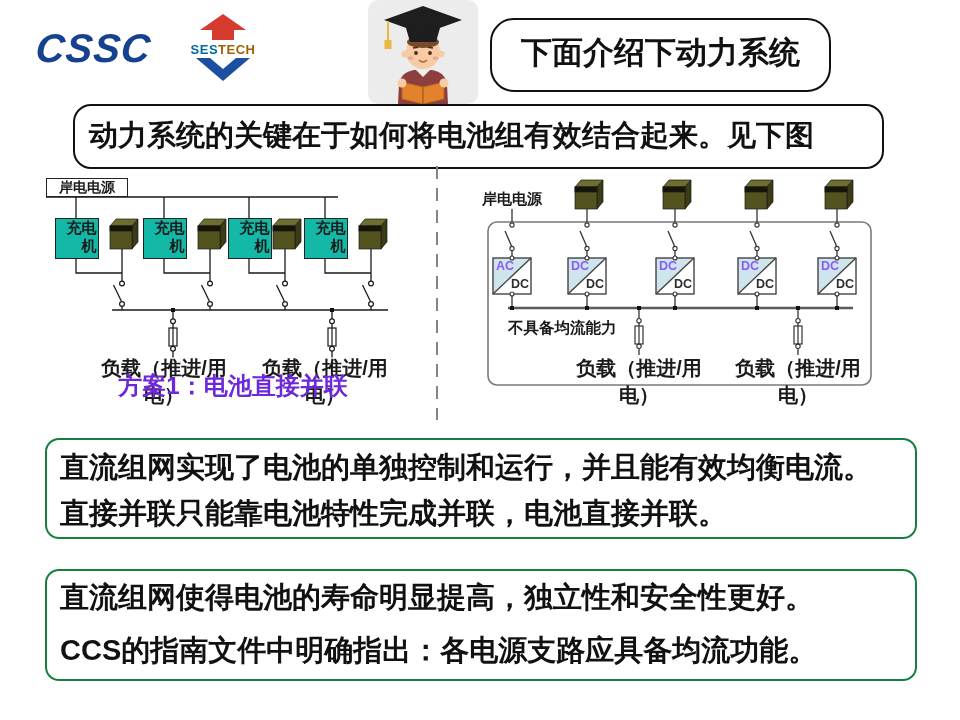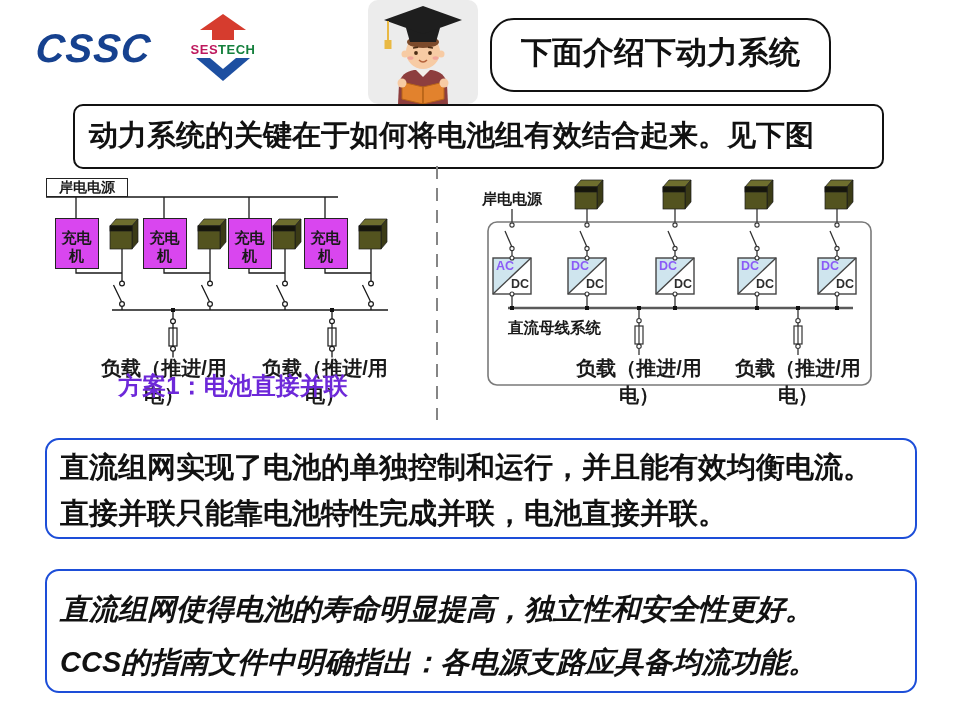--- a/index.html
+++ b/index.html
@@ -4,37 +4,37 @@
 <style>
   html,body{margin:0;padding:0;background:#fff;}
   #slide{position:relative;width:960px;height:720px;background:#fff;overflow:hidden;
          font-family:"Liberation Sans","DejaVu Sans",sans-serif;color:#111;}
   .abs{position:absolute;}
   
   .cssc{left:36px;top:26px;font-size:40px;font-weight:bold;font-style:italic;
         color:#16418f;letter-spacing:1px;transform:skewX(-6deg);}
   .sestech{left:183px;top:14px;width:80px;height:68px;}
   .sestech-text{left:0;right:0;top:28px;text-align:center;font-size:13px;font-weight:bold;letter-spacing:.5px;}
-  .ses{color:#be185d;} .tech{color:#15803d;}
+  .ses{color:#0369a1;} .tech{color:#a16207;}
   .student-bg{left:368px;top:0;width:110px;height:104px;background:#ececec;border-radius:10px;}
   .speech-box{left:490px;top:18px;width:337px;height:70px;border:2.5px solid #111;border-radius:24px;
               font-size:31px;font-weight:bold;text-align:center;line-height:66px;background:#fff;}
   
-  .title-banner{left:73px;top:104px;width:793px;height:61px;border:2px solid #111;border-radius:10px;
+  .title-banner{left:73px;top:104px;width:793px;height:61px;border:2px solid #111;border-radius:18px;
                 font-size:29px;font-weight:bold;line-height:58px;padding-left:14px;background:#fff;white-space:nowrap;}
-  .note-box{left:45px;width:842px;border:2px solid #1d4ed8;border-radius:14px;background:#fff;
+  .note-box{left:45px;width:842px;border:2px solid #15803d;border-radius:14px;background:#fff;
             padding:4px 13px 0 13px;font-size:29px;font-weight:bold;white-space:nowrap;}
   #note1{top:438px;height:93px;line-height:46px;}
-  #note2{top:569px;height:108px;line-height:53px;padding-top:12px;font-style:italic;}
+  #note2{top:569px;height:108px;line-height:53px;padding-top:0;}
   
   .dlabel{font-weight:bold;color:#1a1a1a;}
   .shore-box{left:46px;top:178px;width:80px;height:17px;border:1.3px solid #222;background:#fff;
              font-size:14px;line-height:17px;text-align:center;}
-  .charger{top:218px;width:40px;height:39px;border:1.4px solid #222;background:#d946ef;
-           font-size:15px;line-height:18px;text-align:center;padding:10px 1px 0 1px;word-break:break-all;}
+  .charger{top:218px;width:40px;height:39px;border:1.4px solid #222;background:#14b8a6;
+           font-size:15px;line-height:18px;text-align:right;padding:0 1px 0 1px;word-break:break-all;}
   .loadlbl{top:355px;width:160px;text-align:center;font-size:20px;}
   .caption{top:370px;text-align:center;font-size:24px;color:#6d28d9;font-weight:bold;white-space:nowrap;}
   .conv-top{top:259px;width:24px;font-size:12.5px;color:#8b5cf6;}
   .conv-bot{top:277px;width:18px;font-size:12.5px;color:#2e2e2e;text-align:right;}
   .shore2{left:482px;top:190px;font-size:15px;}
   .buslbl{left:508px;top:318px;font-size:15.5px;}
   .divider{left:436px;top:166px;width:2px;height:254px;
            background:repeating-linear-gradient(to bottom,#858585 0 13px,transparent 13px 22px);}
 </style>
 </head>
@@ -276,21 +276,21 @@
   <span class="abs dlabel conv-bot" style="left:511px;">DC</span>
   <span class="abs dlabel conv-top" style="left:571px;">DC</span>
   <span class="abs dlabel conv-bot" style="left:586px;">DC</span>
   <span class="abs dlabel conv-top" style="left:659px;">DC</span>
   <span class="abs dlabel conv-bot" style="left:674px;">DC</span>
   <span class="abs dlabel conv-top" style="left:741px;">DC</span>
   <span class="abs dlabel conv-bot" style="left:756px;">DC</span>
   <span class="abs dlabel conv-top" style="left:821px;">DC</span>
   <span class="abs dlabel conv-bot" style="left:836px;">DC</span>
 
-  <div class="abs dlabel buslbl">直流母线系统</div>
+  <div class="abs dlabel buslbl">不具备均流能力</div>
   <div class="abs dlabel loadlbl" style="left:559px;">负载（推进/用电）</div>
   <div class="abs dlabel loadlbl" style="left:718px;">负载（推进/用电）</div>
 
   <div class="abs note-box" id="note1">
     <div>直流组网实现了电池的单独控制和运行，并且能有效均衡电流。</div>
     <div>直接并联只能靠电池特性完成并联，电池直接并联。</div>
   </div>
   <div class="abs note-box" id="note2">
     <div>直流组网使得电池的寿命明显提高，独立性和安全性更好。</div>
     <div>CCS的指南文件中明确指出：各电源支路应具备均流功能。</div>

